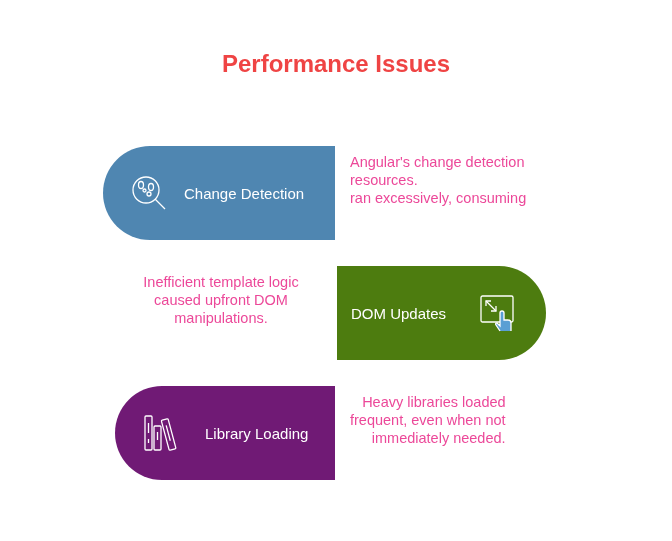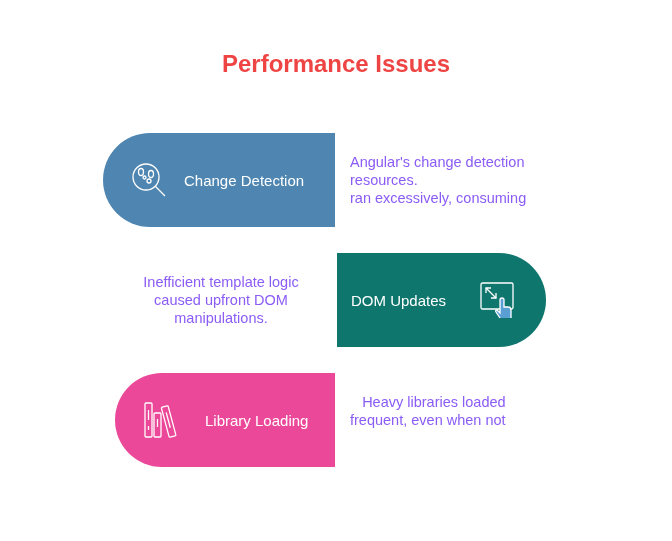--- a/index.html
+++ b/index.html
@@ -1,21 +1,21 @@
 <!DOCTYPE html>
 <html><head>
   <meta charset="utf-8">
   <style>
     html, body { margin:0; padding:0; }
     body { width:672px; height:541px; background:#ffffff; position:relative; overflow:hidden; font-family:"Liberation Sans", sans-serif; }
     .title { position:absolute; left:0; width:672px; top:50px; text-align:center; font-size:24px; font-weight:bold; color:#ef4444; }
-    .pill { position:absolute; height:94px; display:flex; align-items:center; color:#ffffff; font-size:15px; box-sizing:border-box; }
+    .pill { position:absolute; height:94px; display:flex; align-items:center; color:#ffffff; font-size:15px; box-sizing:border-box;margin-top:13px; }
     .pill.left { border-radius:47px 0 0 47px; }
     .pill.right { border-radius:0 47px 47px 0; }
-    .desc { position:absolute; font-size:14.5px; line-height:18px; color:#8b5cf6; }
+    .desc { position:absolute; font-size:14.5px; line-height:18px; color:#ec4899; }
     .icon { position:absolute; width:40px; height:40px; }
     .label { position:absolute; white-space:nowrap; }
   </style>
 </head>
 <body>
 
 <div class="title">Performance Issues</div>
 
 <div class="pill left" style="left:103px; top:133px; width:232px; background:#4f86b1;">
   <svg class="icon" style="left:26px; top:27px;" viewBox="0 0 40 40" fill="none" stroke="#fff" stroke-width="1.3">
@@ -27,44 +27,45 @@
     <circle cx="20" cy="21" r="2"></circle>
   </svg>
   <span class="label" style="left:81px;">Change Detection</span>
 </div>
 <div class="desc" style="left:350px; top:153px; text-align:left;">
   <div>Angular's change detection</div>
   <div>resources.</div>
   <div>ran excessively, consuming</div>
 </div>
 
-<div class="pill right" style="left:337px; top:253px; width:209px; background:#0f766e;">
+<div class="pill right" style="left:337px; top:253px; width:209px; background:#4d7c0f;">
   <span class="label" style="left:14px;">DOM Updates</span>
   <svg class="icon" style="left:141px; top:27px;" viewBox="0 0 40 40" fill="none" stroke="#fff" stroke-width="1.3">
     <rect x="3" y="3" width="32" height="26" rx="1.5"></rect>
     <line x1="8" y1="8" x2="18" y2="18"></line>
     <polyline points="8,13 8,8 13,8"></polyline>
     <polyline points="13,18 18,18 18,13"></polyline>
     <path d="M22 38 L18 32 Q17 30 19 30 L22 33 L22 20 Q22 18 24 18 Q26 18 26 20 L26 27 L30 27 Q33 27 33 30 L33 38" fill="#5a9fd4"></path>
   </svg>
 </div>
 <div class="desc" style="left:120px; width:202px; top:273px; text-align:center;">
   <div>Inefficient template logic</div>
   <div>caused upfront DOM</div>
   <div>manipulations.</div>
 </div>
 
-<div class="pill left" style="left:115px; top:373px; width:220px; background:#ec4899;">
+<div class="pill left" style="left:115px; top:373px; width:220px; background:#701a75;">
   <svg class="icon" style="left:27px; top:27px;" viewBox="0 0 40 40" fill="none" stroke="#fff" stroke-width="1.3">
     <rect x="3" y="3" width="7" height="34" rx="1"></rect>
     <line x1="6.5" y1="10" x2="6.5" y2="20"></line>
     <line x1="6.5" y1="26" x2="6.5" y2="30"></line>
     <rect x="12" y="13" width="7" height="24" rx="1"></rect>
     <line x1="15.5" y1="19" x2="15.5" y2="27"></line>
     <rect x="23" y="6" width="7" height="31" rx="1" transform="rotate(-15 26.5 21)"></rect>
     <line x1="26.5" y1="12" x2="26.5" y2="28" transform="rotate(-15 26.5 21)"></line>
   </svg>
   <span class="label" style="left:90px;">Library Loading</span>
 </div>
 <div class="desc" style="left:350px; top:393px; text-align:right;">
   <div>Heavy libraries loaded</div>
   <div>frequent, even when not</div>
+  <div>immediately needed.</div>
 </div>
 
 </body></html>

